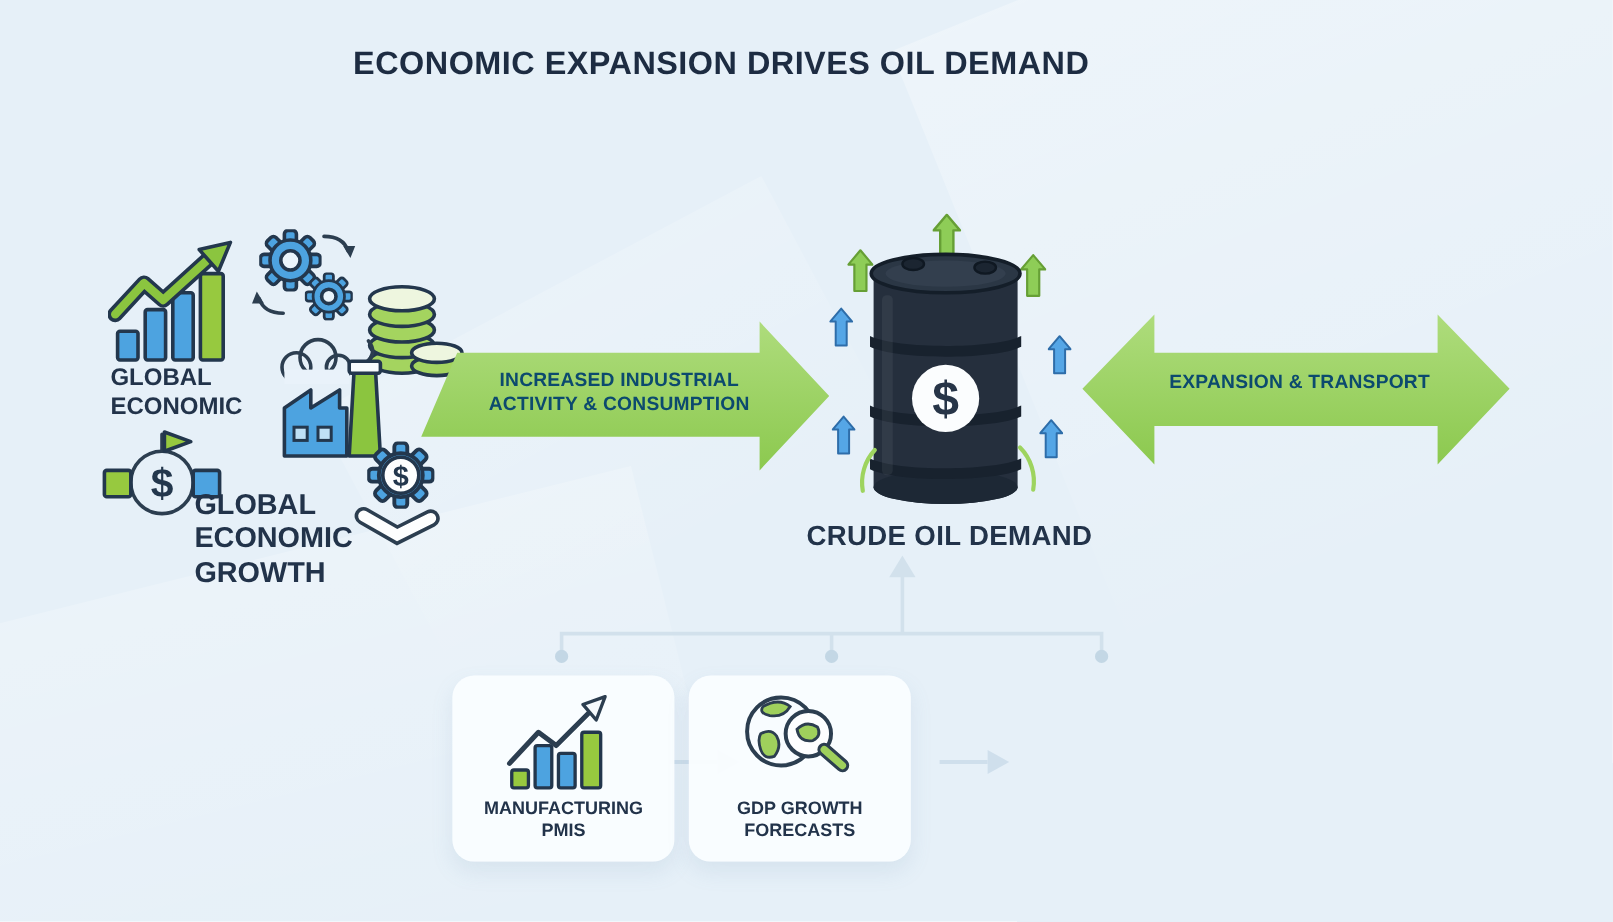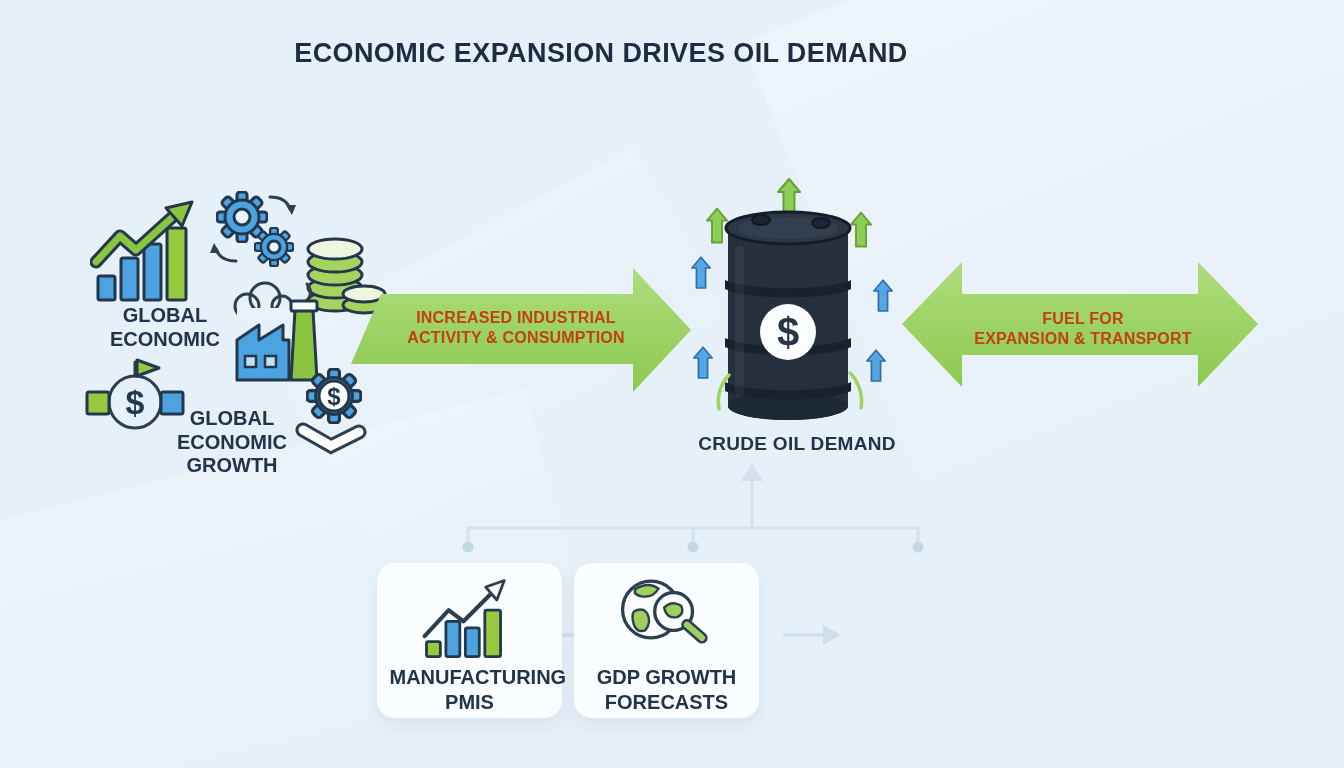--- a/index.html
+++ b/index.html
@@ -8,33 +8,33 @@
   .band{position:absolute;pointer-events:none;}
   .band1{left:820px;top:-120px;width:760px;height:560px;transform:rotate(-22deg);
          background:linear-gradient(180deg,rgba(255,255,255,0.30),rgba(255,255,255,0));}
   .band2{left:-140px;top:470px;width:720px;height:360px;transform:rotate(-14deg);
          background:linear-gradient(180deg,rgba(255,255,255,0.22),rgba(255,255,255,0));}
   .band3{left:300px;top:230px;width:420px;height:260px;transform:rotate(-28deg);
          background:linear-gradient(180deg,rgba(255,255,255,0.18),rgba(255,255,255,0));}
   .abs{position:absolute;}
   .title{left:0;top:38px;width:1202px;text-align:center;font-size:27px;font-weight:bold;
          color:#1d2c42;letter-spacing:0.4px;}
-  .lbl{font-weight:bold;color:#22334a;text-align:center;line-height:1.18;}
+  .lbl{font-weight:bold;color:#22334a;text-align:left;line-height:1.18;}
   .lbl-global1{left:92px;top:304px;width:146px;font-size:20px;}
-  .lbl-global2{left:162px;top:407px;width:140px;font-size:20px;}
-  .lbl-crude{left:672px;top:433px;width:250px;font-size:19px;letter-spacing:0.3px;}
-  .arrow-text{position:absolute;text-align:center;font-weight:bold;color:#c2410c;
+  .lbl-global2{left:162px;top:407px;width:140px;font-size:24px;}
+  .lbl-crude{left:672px;top:433px;width:250px;font-size:23px;letter-spacing:0.3px;}
+  .arrow-text{position:absolute;text-align:center;font-weight:bold;color:#0c4a6e;
               font-size:16px;line-height:20px;letter-spacing:0.2px;}
   .arrow1-text{left:392px;top:308px;width:248px;}
   .arrow2-text{left:958px;top:309px;width:250px;}
   .card{position:absolute;width:185px;height:155px;background:rgba(250,253,255,0.95);
         border-radius:18px;box-shadow:0 8px 18px rgba(110,145,180,0.13);
         display:flex;flex-direction:column;align-items:center;}
   .card-icon{margin-top:12px;}
-  .card-label{width:160px;font-size:20px;font-weight:bold;color:#22334a;
+  .card-label{width:160px;font-size:15px;font-weight:bold;color:#22334a;
               text-align:center;line-height:1.25;margin-top:2px;}
   svg{display:block;}
   .outline{stroke:#23374d;stroke-width:3;stroke-linejoin:round;}
   .blue-fill{fill:#4da3e0;}
   .green-fill{fill:#97c93f;}
   .coin{fill:#a4d45f;stroke:#23374d;stroke-width:3;}
   .coin-top{fill:#eef6df;stroke:#23374d;stroke-width:3;}
   .dark-line{stroke:#2c3e50;stroke-width:3;fill:none;stroke-linecap:round;stroke-linejoin:round;}
   .arr-green{fill:#8ecd57;stroke:#669f35;stroke-width:2;}
   .arr-blue{fill:#55a6e6;stroke:#2e6da9;stroke-width:2;}
@@ -197,21 +197,20 @@
   <svg class="abs" style="left:898px;top:250px" width="366" height="150" viewBox="0 0 366 150">
     <defs>
       <linearGradient id="g2" x1="0" y1="0" x2="0" y2="1">
         <stop offset="0" stop-color="#aedc7c"></stop>
           <stop offset="1" stop-color="#8cc94f"></stop>
       </linearGradient>
     </defs>
     <polygon points="4,74 64,12 64,44 300,44 300,12 360,74 300,137 300,105 64,105 64,137" fill="url(#g2)"></polygon>
   </svg>
   <div class="arrow-text arrow2-text">
-    <span style="display:block">FUEL FOR</span>
     <span style="display:block">EXPANSION &amp; TRANSPORT</span>
   </div>
 
   <svg class="abs" style="left:430px;top:455px" width="520" height="115" viewBox="0 0 520 115">
     <path d="M38,88 L38,73 L488,73 L488,88" class="faint"></path>
     <line x1="263" y1="73" x2="263" y2="88" class="faint"></line>
     <line x1="322" y1="73" x2="322" y2="24" class="faint"></line>
     <polygon points="322,8 311,26 333,26" class="faint-fill"></polygon>
     <circle cx="38" cy="92" r="5.5" class="faint-dot"></circle>
     <circle cx="263" cy="92" r="5.5" class="faint-dot"></circle>

